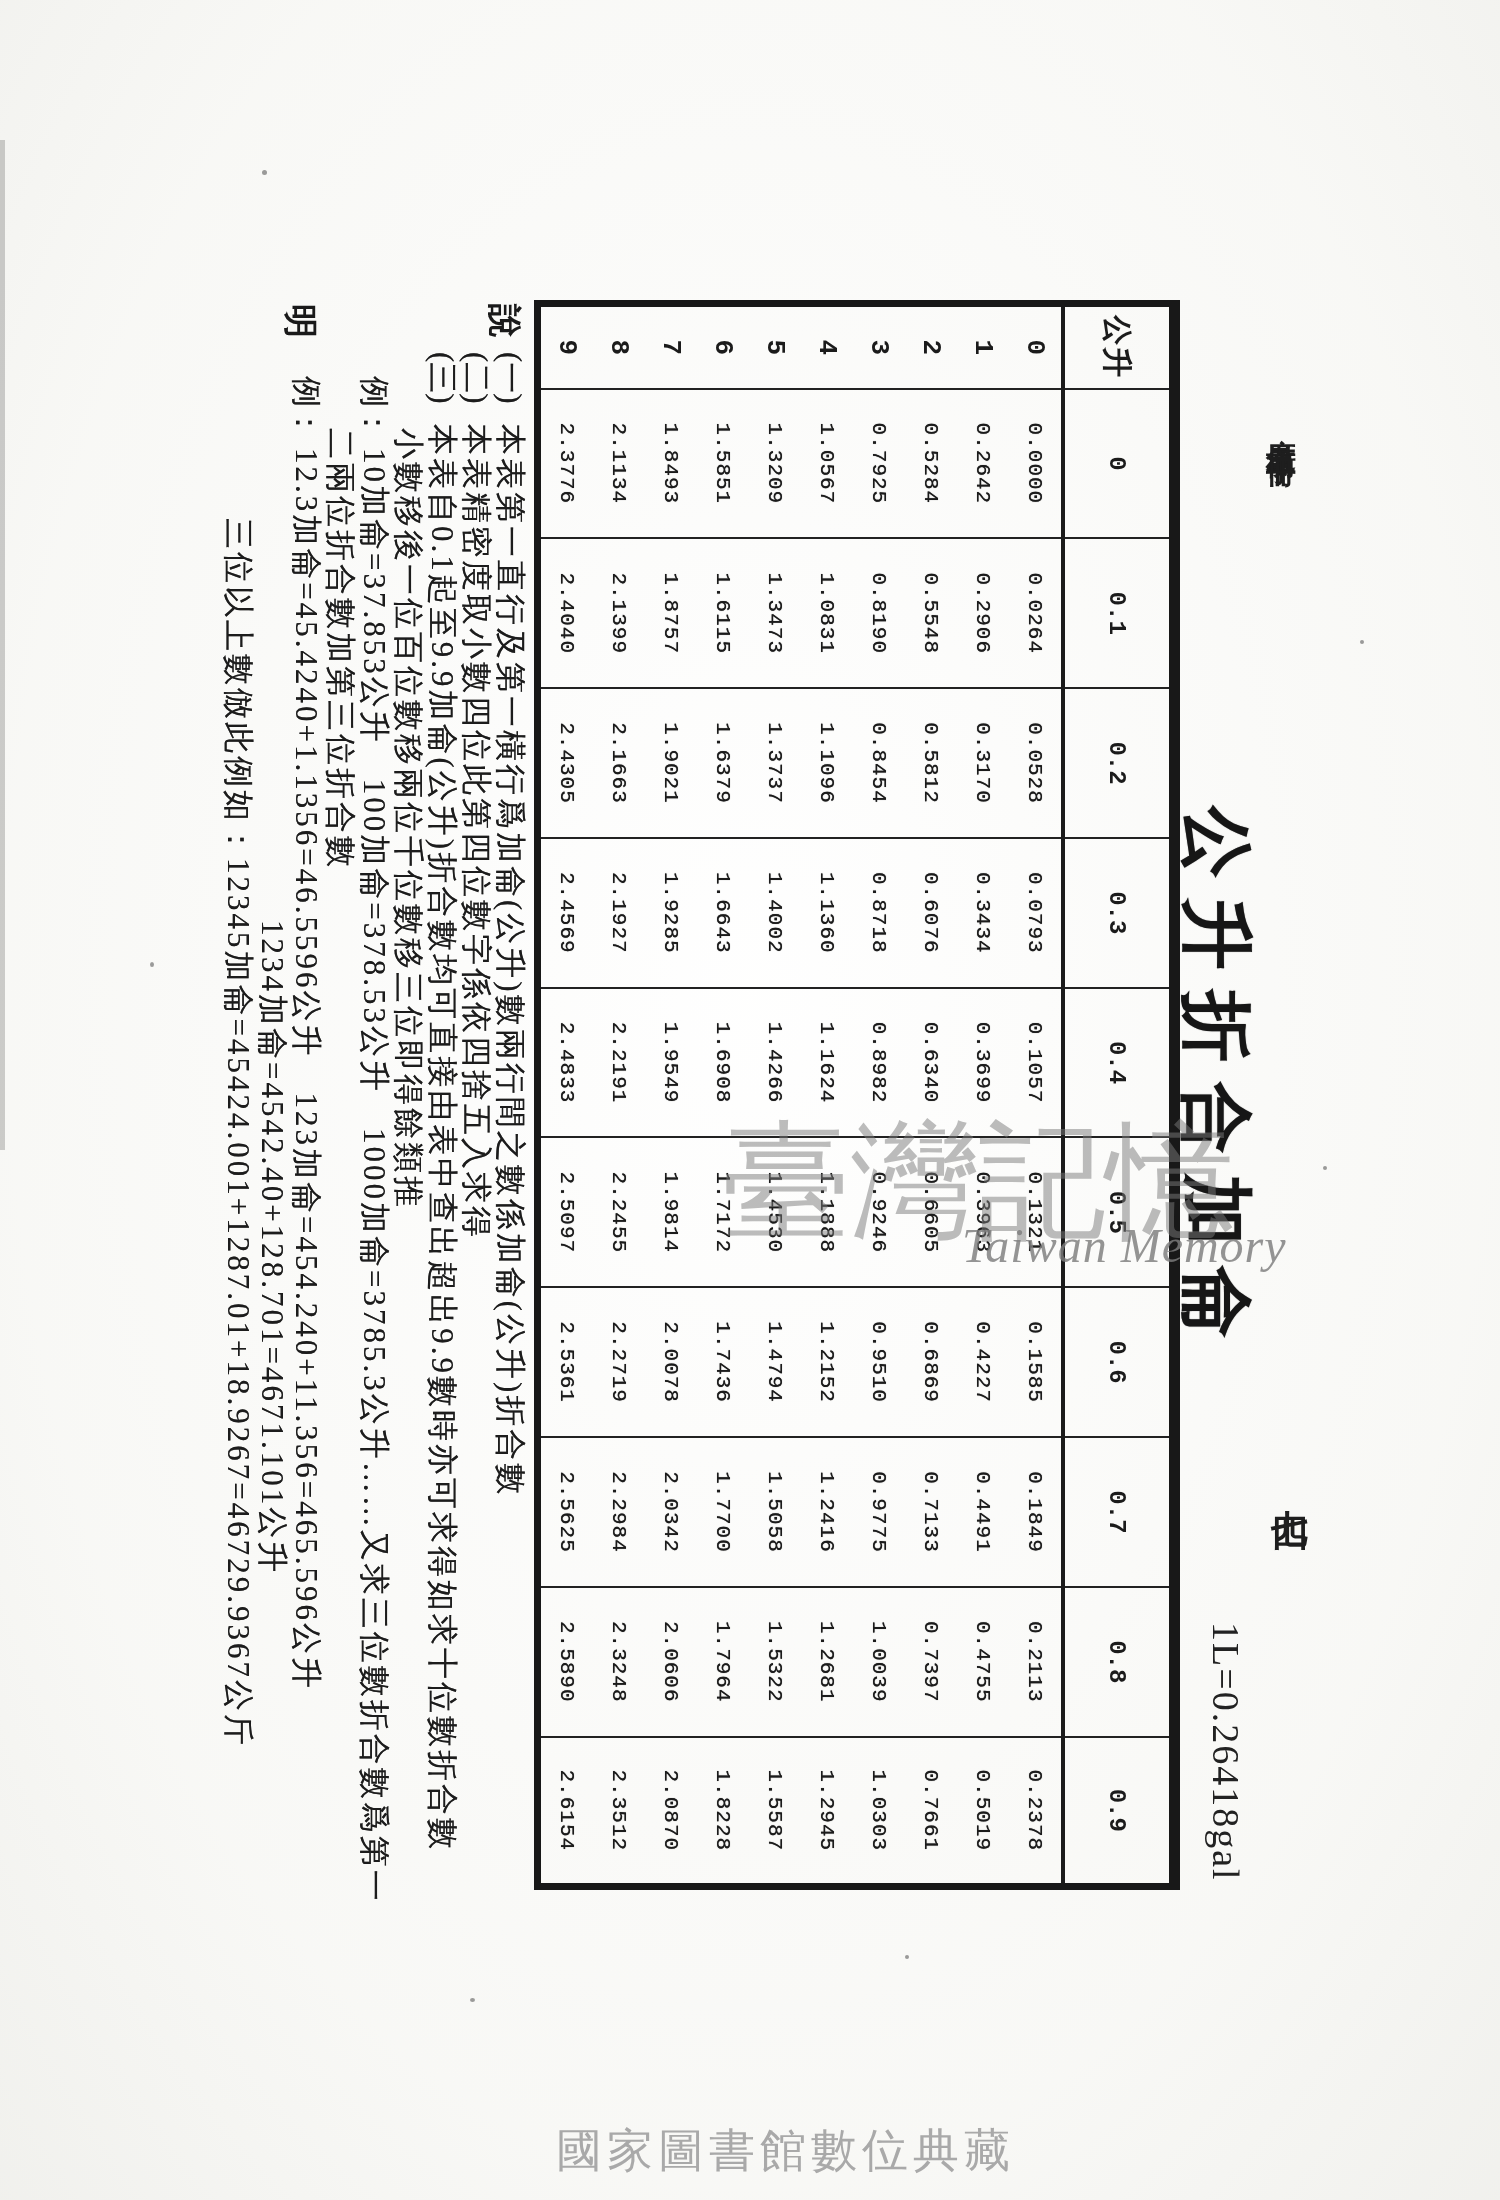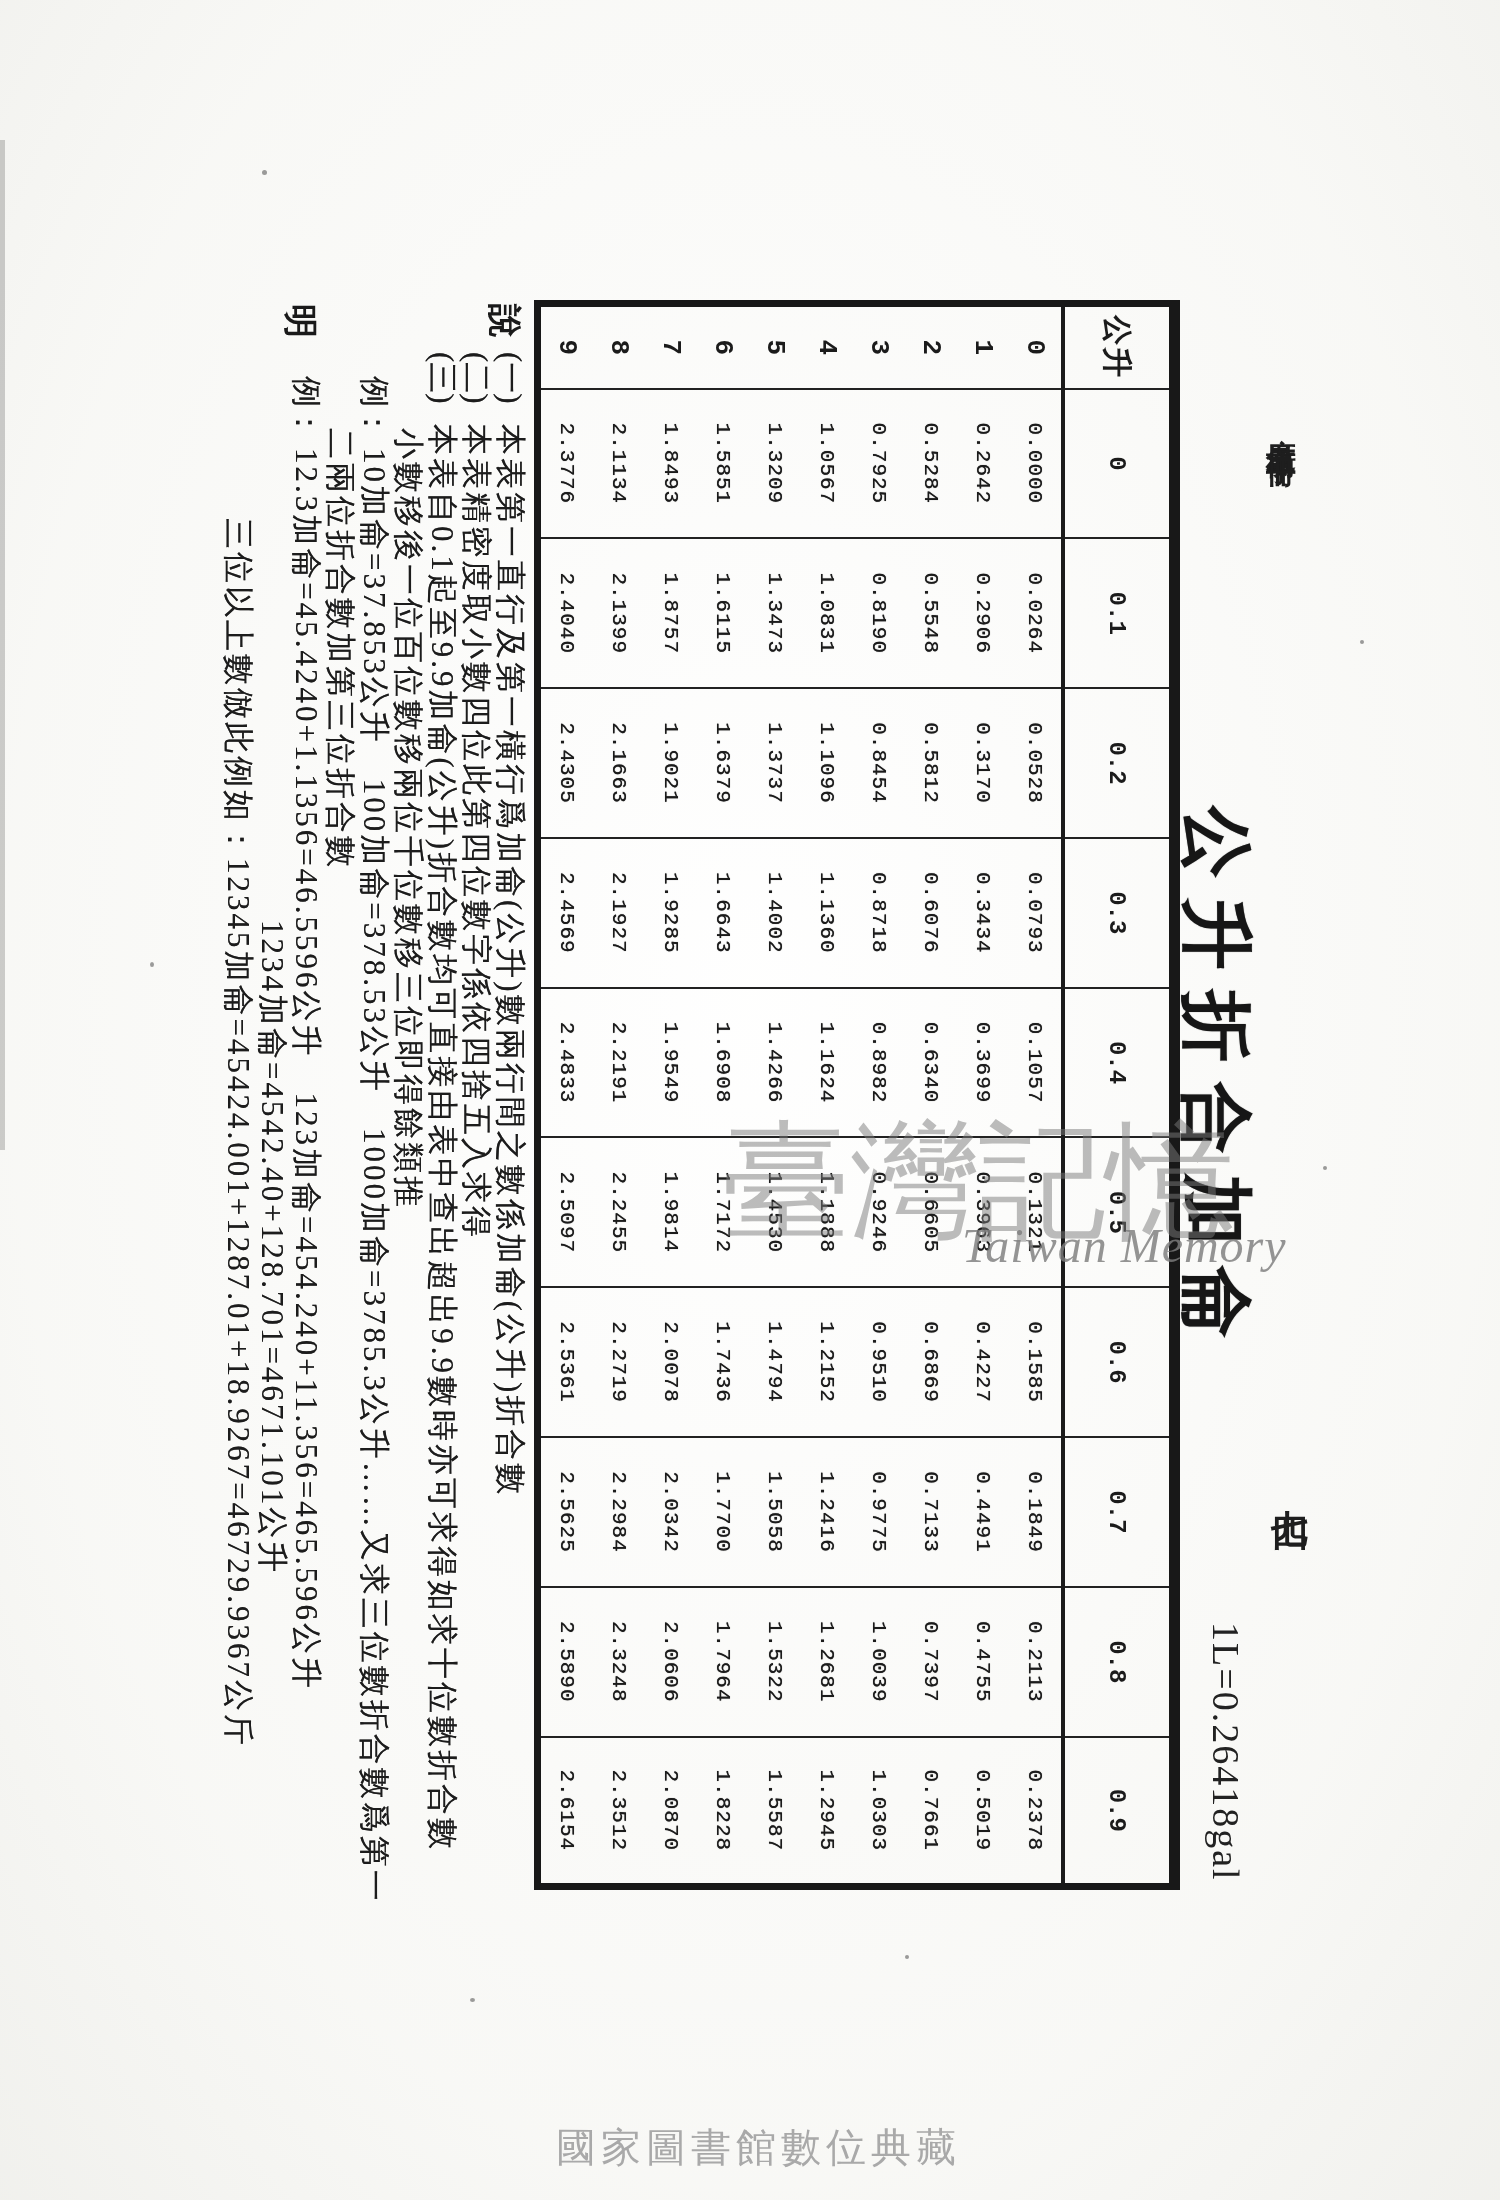--- a/index.html
+++ b/index.html
@@ -95,21 +95,21 @@
     font-family:"Liberation Serif", serif;
   }
   .watermark .wm-latin{
     position:absolute;left:240px;top:100px;
     font-size:48px;font-style:italic;letter-spacing:1px;white-space:nowrap;
     color:rgba(125,125,125,0.82);
     font-family:"Liberation Serif", serif;
   }
   .caption{
     position:absolute;left:556px;top:2120px;
-    font-size:40px;letter-spacing:5px;color:#a9a9a9;white-space:nowrap;
+    font-size:46px;letter-spacing:5px;color:#a9a9a9;white-space:nowrap;
   }
   
   .edge-shadow{position:absolute;left:0;top:140px;width:5px;height:1010px;background:rgba(0,0,0,0.18);}
   .speck{position:absolute;border-radius:50%;background:rgba(60,60,60,0.5);}
 </style>
 </head>
 <body>
 
 <div id="page">
 

